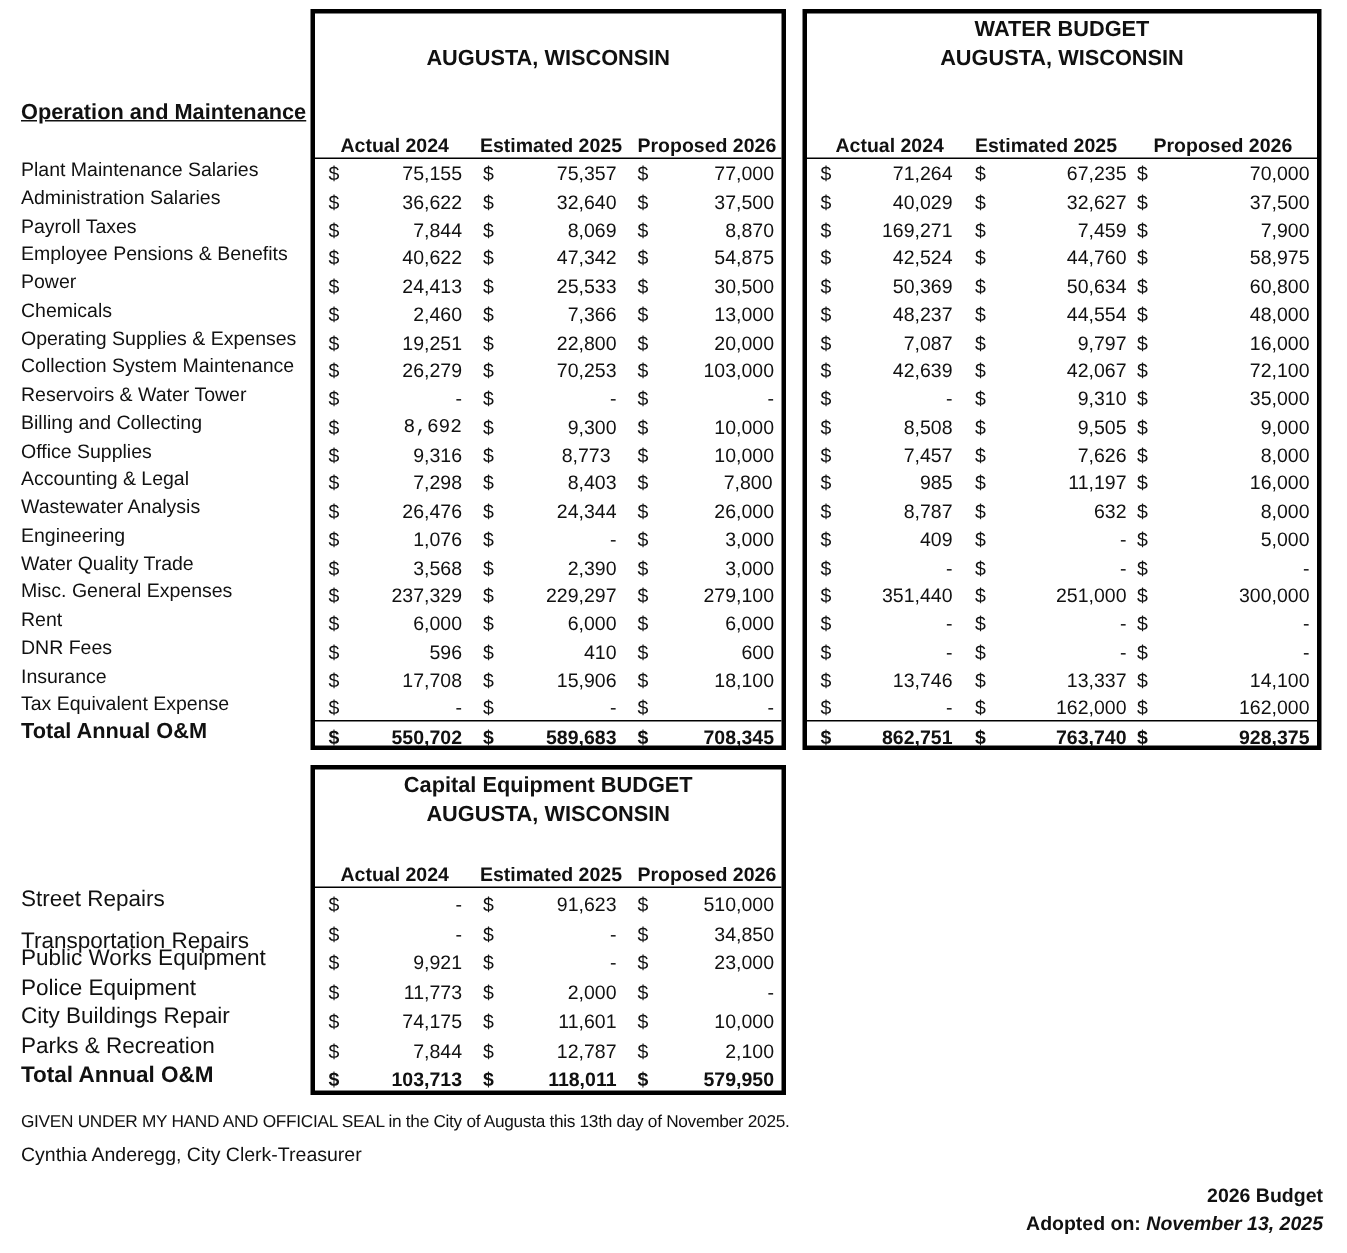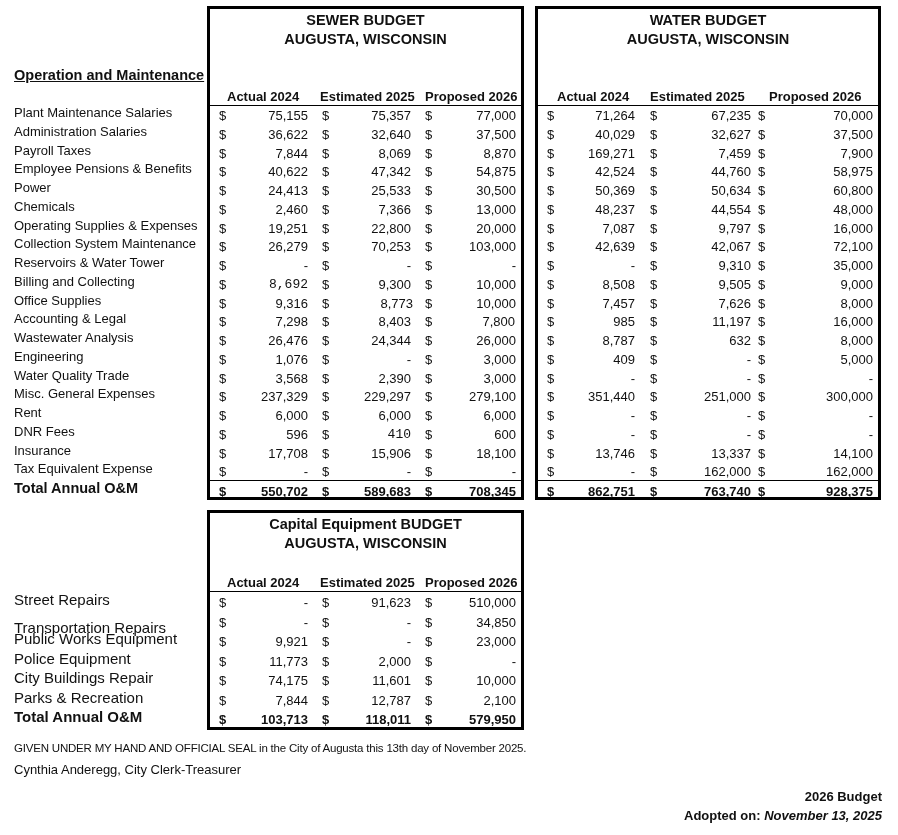--- a/index.html
+++ b/index.html
@@ -33,21 +33,20 @@
   .footer-name { position: absolute; font-size: 13px; white-space: nowrap; }
   .adopt { position: absolute; right: 16px; font-weight: bold; font-size: 13px; white-space: nowrap; text-align: right; }
   .adopt i { font-style: italic; }
 </style>
 </head>
 <body>
 
 <div class="section-heading" style="left:14px; top:67px;">Operation and Maintenance</div>
 
 <div class="box" style="left:207px; top:6px; width:317px; height:494px;">
-  <div class="box-title" style="top:2px;">SEWER BUDGET</div>
   <div class="box-title" style="top:21px;">AUGUSTA, WISCONSIN</div>
   <div class="colhead" style="left:17px; top:80px;">Actual 2024</div>
   <div class="colhead" style="left:110px; top:80px;">Estimated 2025</div>
   <div class="colhead" style="left:215px; top:80px;">Proposed 2026</div>
   <div class="hline" style="left:0; right:0; top:96px;"></div>
   <div id="sewer-rows">
       <div class="row" style="top: 97px; left: 0px; right: 0px;">
         <span class="dol" style="left: 9px;">$</span>
         <span class="val" style="right: 213px;">75,155</span>
         <span class="dol" style="left: 112px;">$</span>
@@ -124,21 +123,21 @@
         <span class="val" style="right: 213px; font-family: Liberation Mono, monospace;">8,692</span>
         <span class="dol" style="left: 112px;">$</span>
         <span class="val" style="right: 110px;">9,300</span>
         <span class="dol" style="left: 215px;">$</span>
         <span class="val" style="right: 5px;">10,000</span>
       </div>
       <div class="row" style="top: 284.5px; left: 0px; right: 0px;">
         <span class="dol" style="left: 9px;">$</span>
         <span class="val" style="right: 213px;">9,316</span>
         <span class="dol" style="left: 112px;">$</span>
-        <span class="val" style="right: 108px;">8,773</span>
+        <span class="val" style="right: 114px;">8,773</span>
         <span class="dol" style="left: 215px;">$</span>
         <span class="val" style="right: 5px;">10,000</span>
       </div>
       <div class="row" style="top: 303.25px; left: 0px; right: 0px;">
         <span class="dol" style="left: 9px;">$</span>
         <span class="val" style="right: 213px;">7,298</span>
         <span class="dol" style="left: 112px;">$</span>
         <span class="val" style="right: 110px;">8,403</span>
         <span class="dol" style="left: 215px;">$</span>
         <span class="val" style="right: 6px; margin-left: 20px;">7,800</span>
@@ -180,21 +179,21 @@
         <span class="val" style="right: 213px;">6,000</span>
         <span class="dol" style="left: 112px;">$</span>
         <span class="val" style="right: 110px;">6,000</span>
         <span class="dol" style="left: 215px;">$</span>
         <span class="val" style="right: 5px;">6,000</span>
       </div>
       <div class="row" style="top: 415.75px; left: 0px; right: 0px;">
         <span class="dol" style="left: 9px;">$</span>
         <span class="val" style="right: 213px;">596</span>
         <span class="dol" style="left: 112px;">$</span>
-        <span class="val" style="right: 110px; font-family: Liberation Mono, monospace;">410</span>
+        <span class="val" style="right: 110px;">410</span>
         <span class="dol" style="left: 215px;">$</span>
         <span class="val" style="right: 5px;">600</span>
       </div>
       <div class="row" style="top: 434.5px; left: 0px; right: 0px;">
         <span class="dol" style="left: 9px;">$</span>
         <span class="val" style="right: 213px;">17,708</span>
         <span class="dol" style="left: 112px;">$</span>
         <span class="val" style="right: 110px;">15,906</span>
         <span class="dol" style="left: 215px;">$</span>
         <span class="val" style="right: 5px;">18,100</span>

